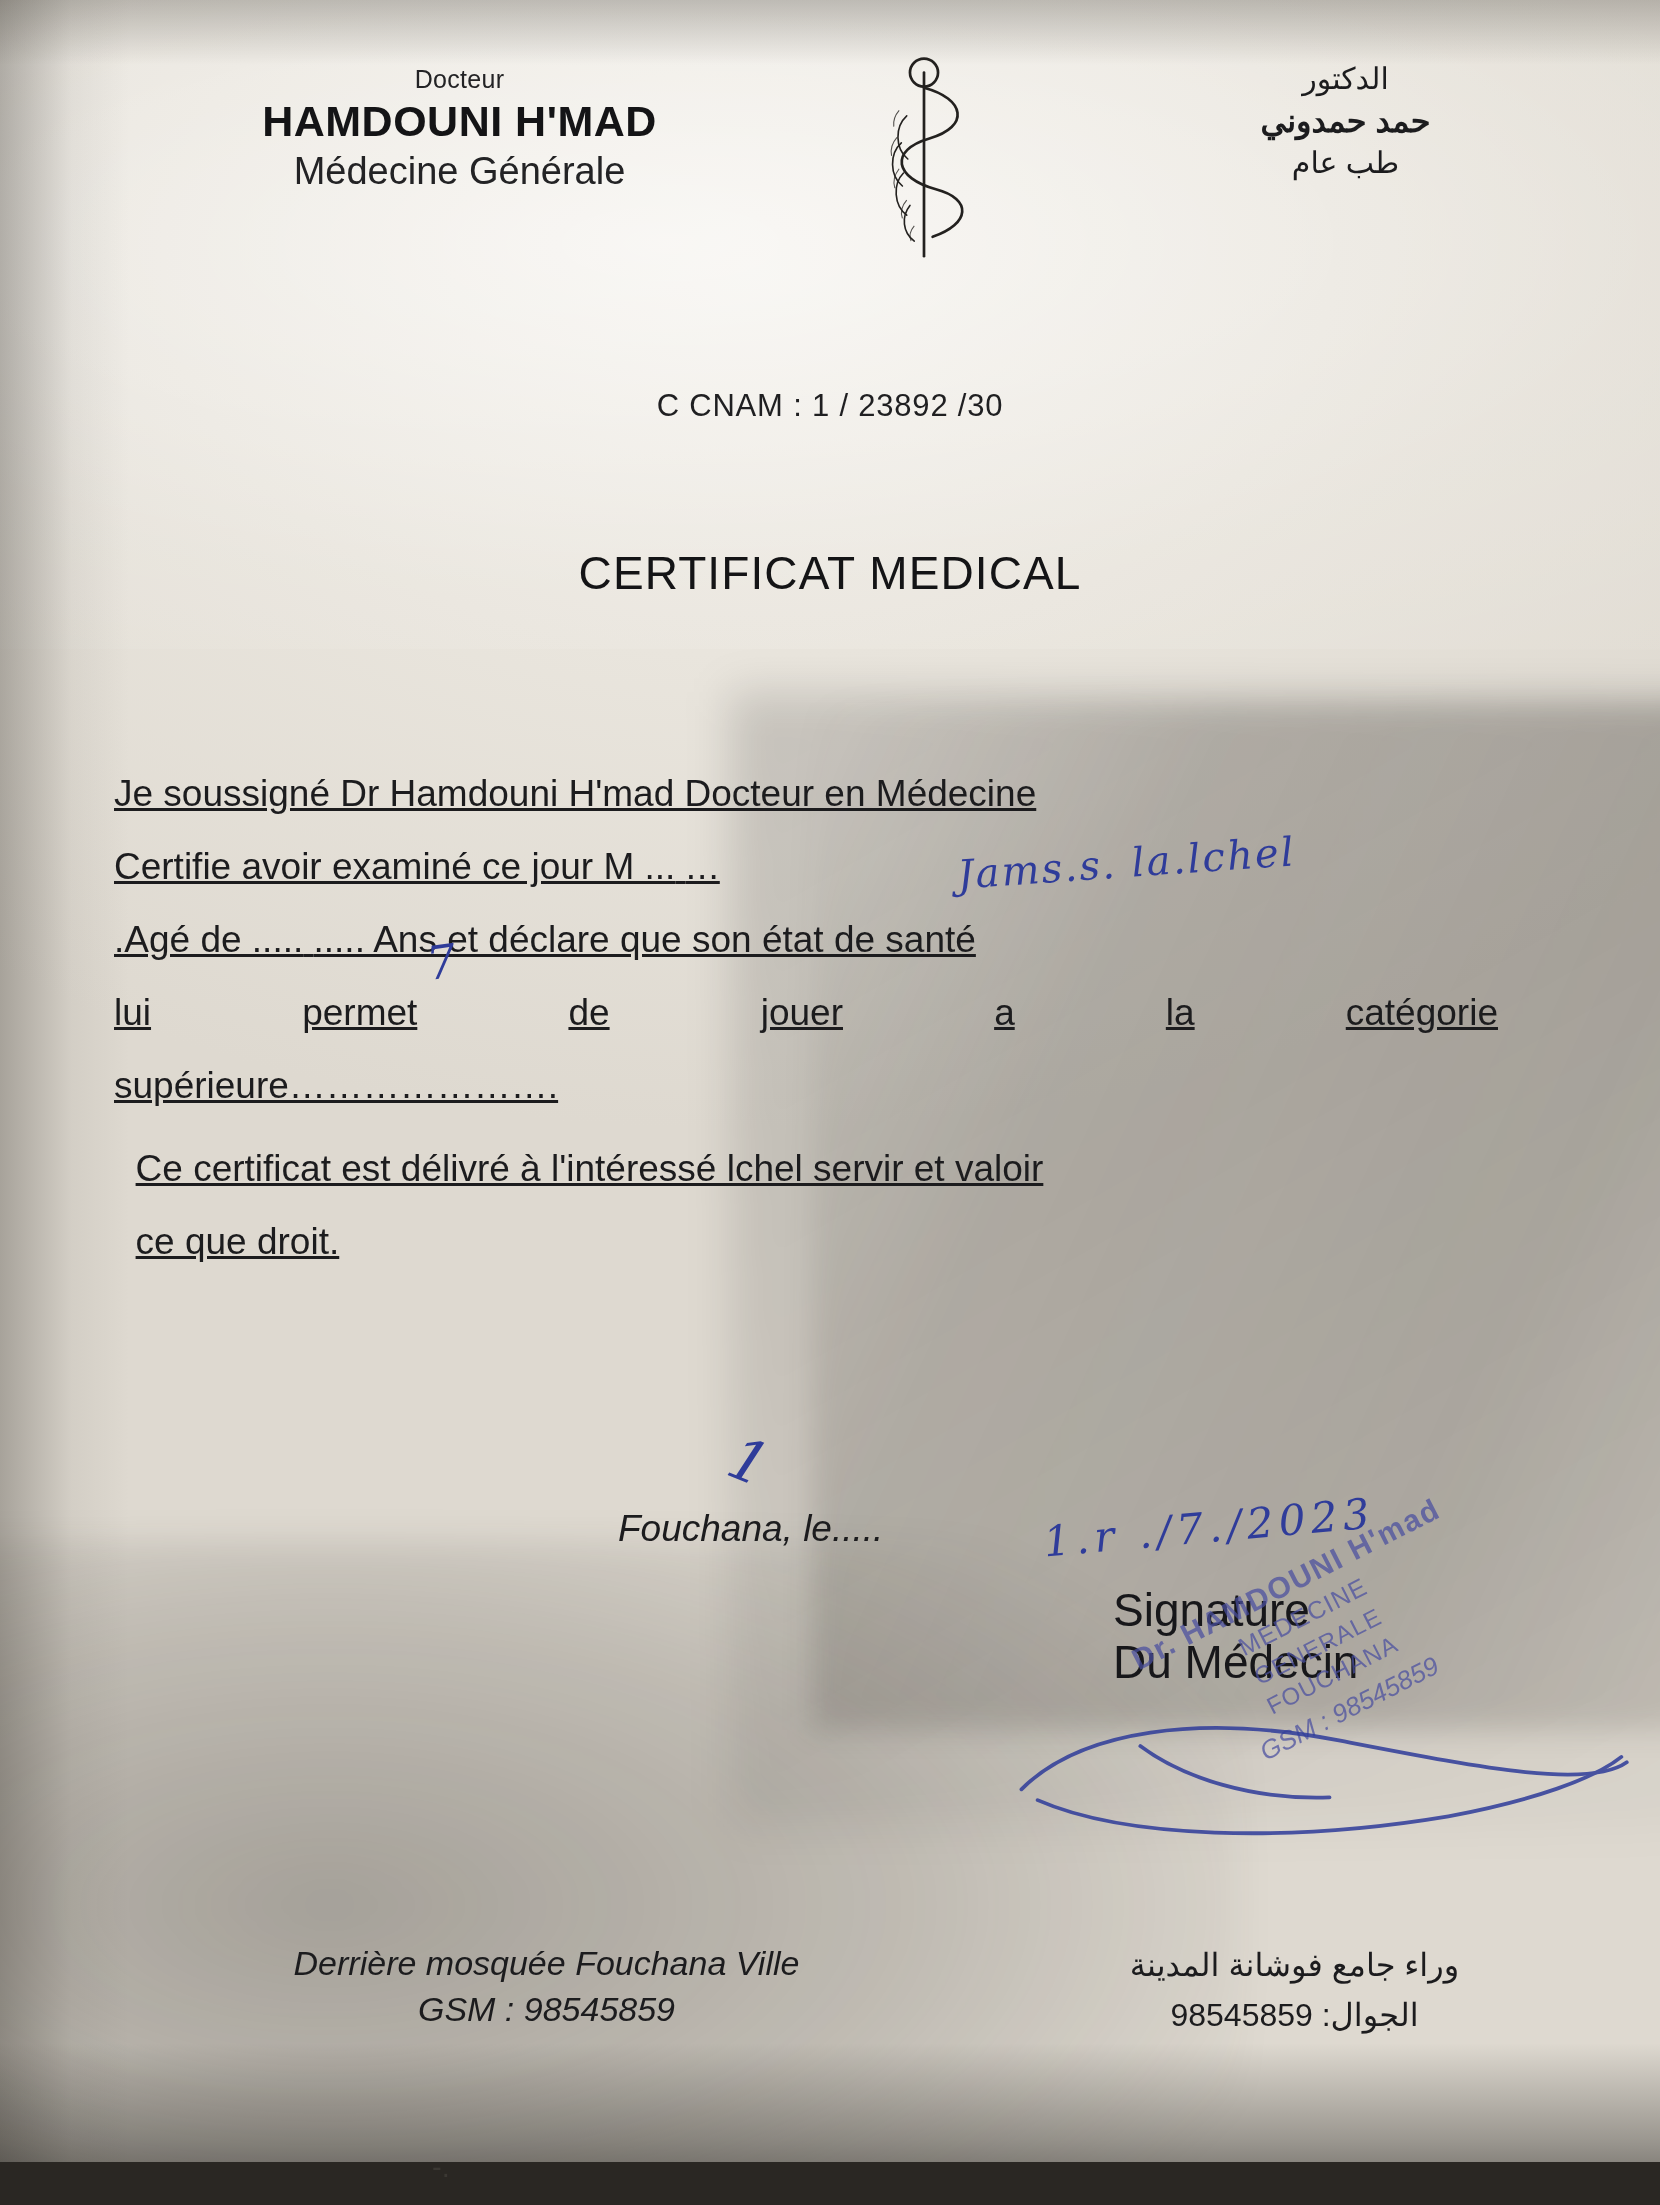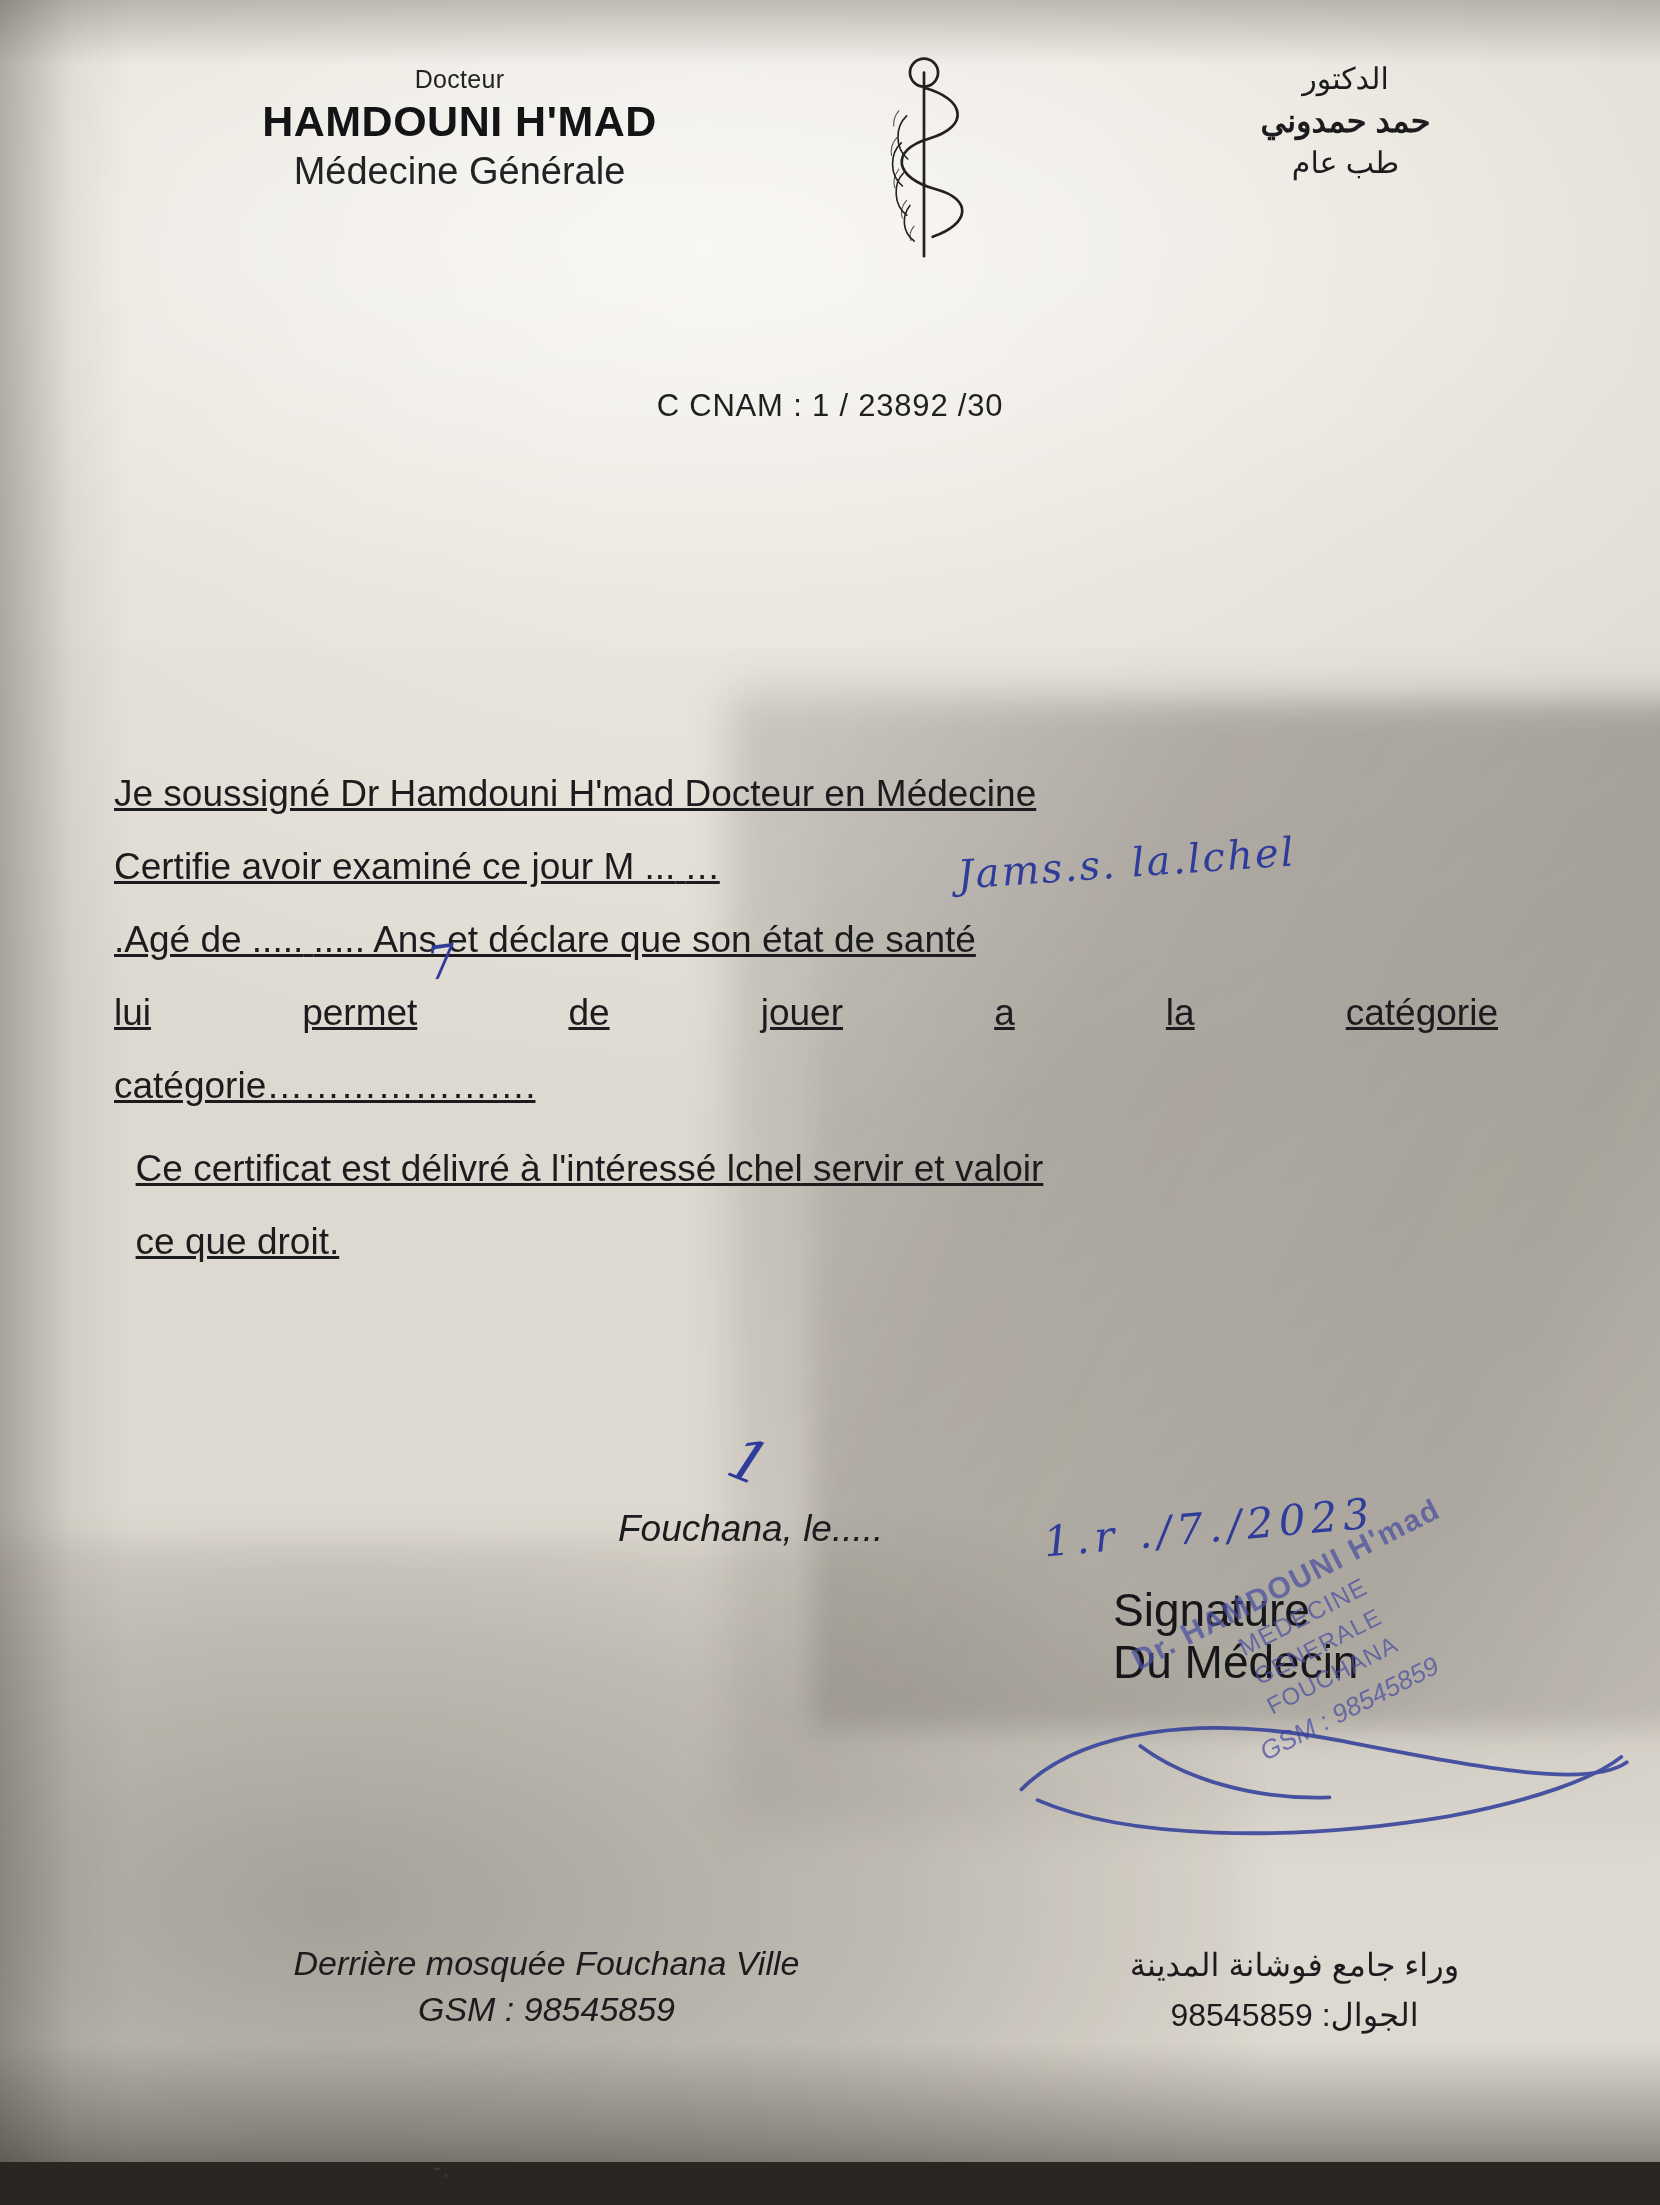--- a/index.html
+++ b/index.html
@@ -294,20 +294,21 @@
   </div>
 
   <div class="ink" id="letterhead-ar">
     <div class="ar-line" id="ar-1">الدكتور</div>
     <div class="ar-line" id="ar-2">حمد حمدوني</div>
     <div class="ar-line" id="ar-3">طب عام</div>
   </div>
 
   <div class="ink" id="cnam">C  CNAM : 1 / 23892 /30</div>
 
+  <div class="ink" id="title">CERTIFICAT MEDICAL</div>
 
   <div class="ink" id="body-block">
     <div class="bodyline">Je soussigné Dr Hamdouni H'mad Docteur en Médecine</div>
 
     <div class="bodyline">
       <span>Certifie avoir examiné ce jour M ...</span>
       <span class="dots">...</span>
     </div>
 
     <div class="bodyline">
@@ -318,21 +319,21 @@
     <div class="bodyline spread">
       <span>lui</span>
       <span>permet</span>
       <span>de</span>
       <span>jouer</span>
       <span>a</span>
       <span>la</span>
       <span>catégorie</span>
     </div>
 
-    <div class="bodyline">catégorie………………….</div>
+    <div class="bodyline">supérieure………………….</div>
     <div class="bodyline" id="line-valoir">Ce certificat est délivré à l'intéressé lchel servir et valoir</div>
     <div class="bodyline" id="line-droit">ce que droit.</div>
   </div>
 
   <div class="hand" id="hw-name">Jams.s. la.lchel</div>
   <div class="hand" id="hw-age">7</div>
   <div class="hand" id="hw-tick">1</div>
   <div class="hand" id="hw-date">1.r ./7./2023</div>
 
   <div class="ink" id="place-line">Fouchana, le.....</div>

